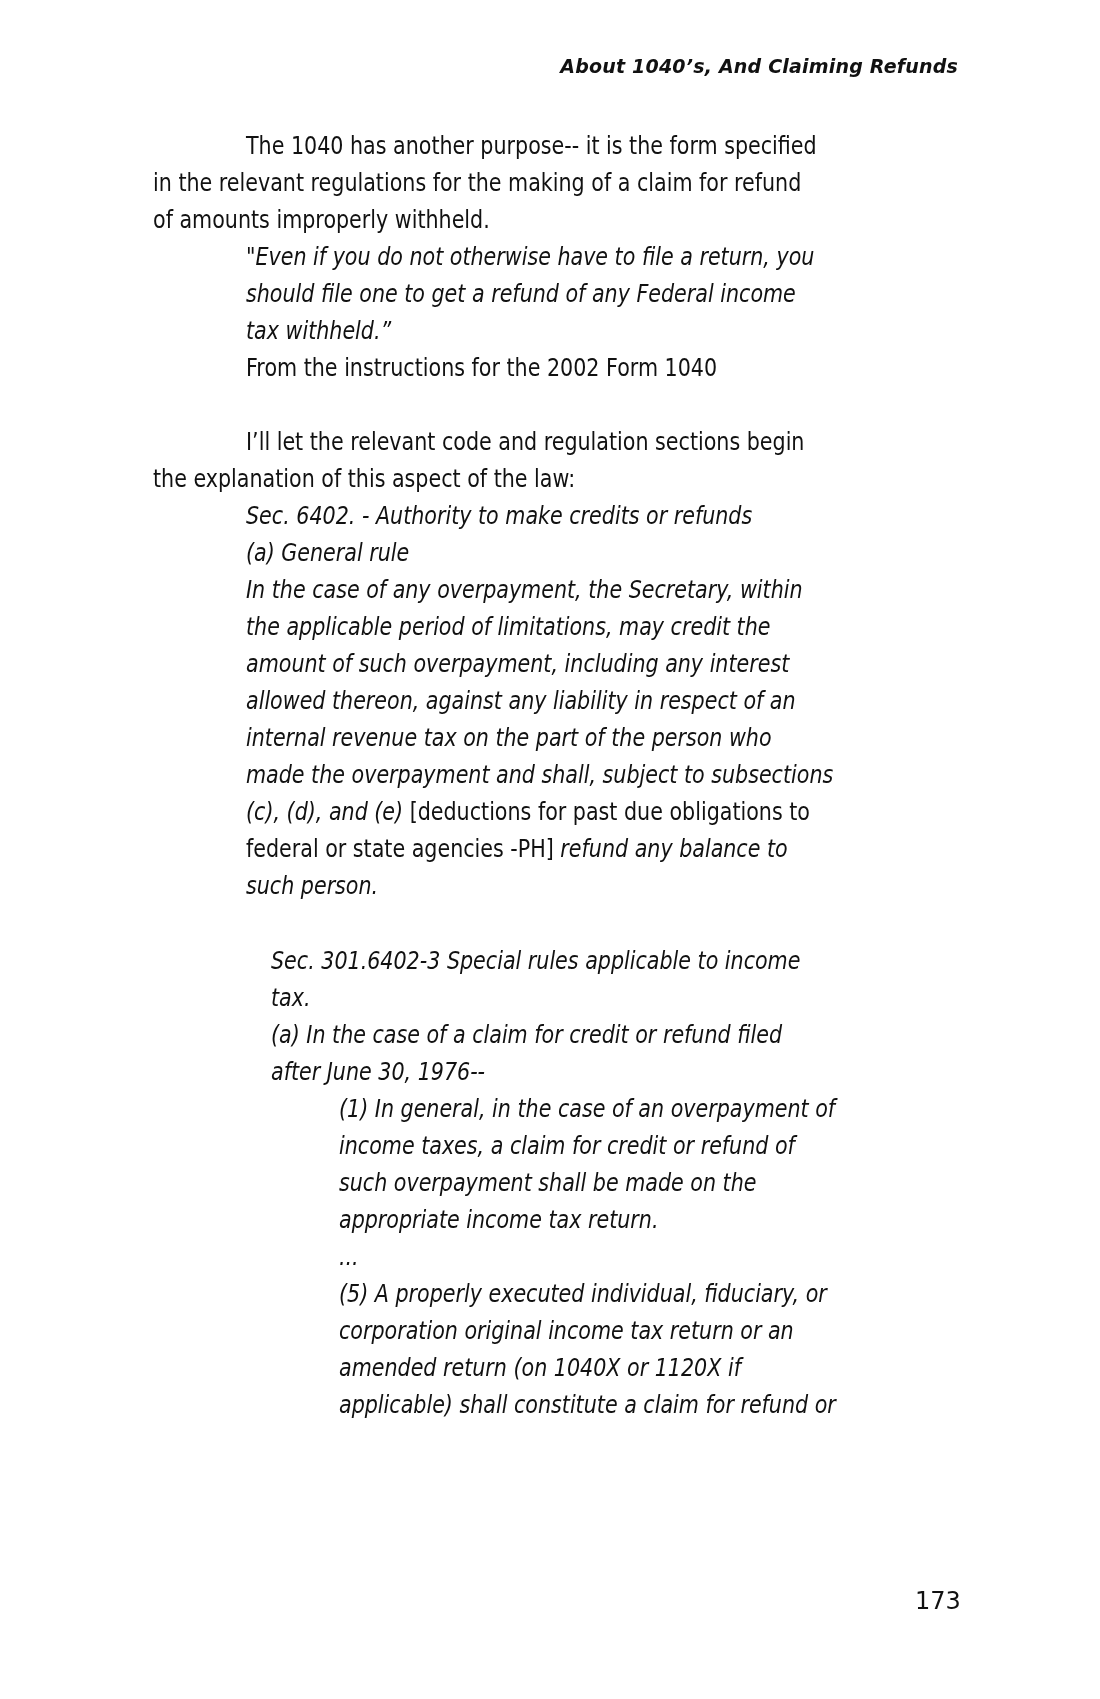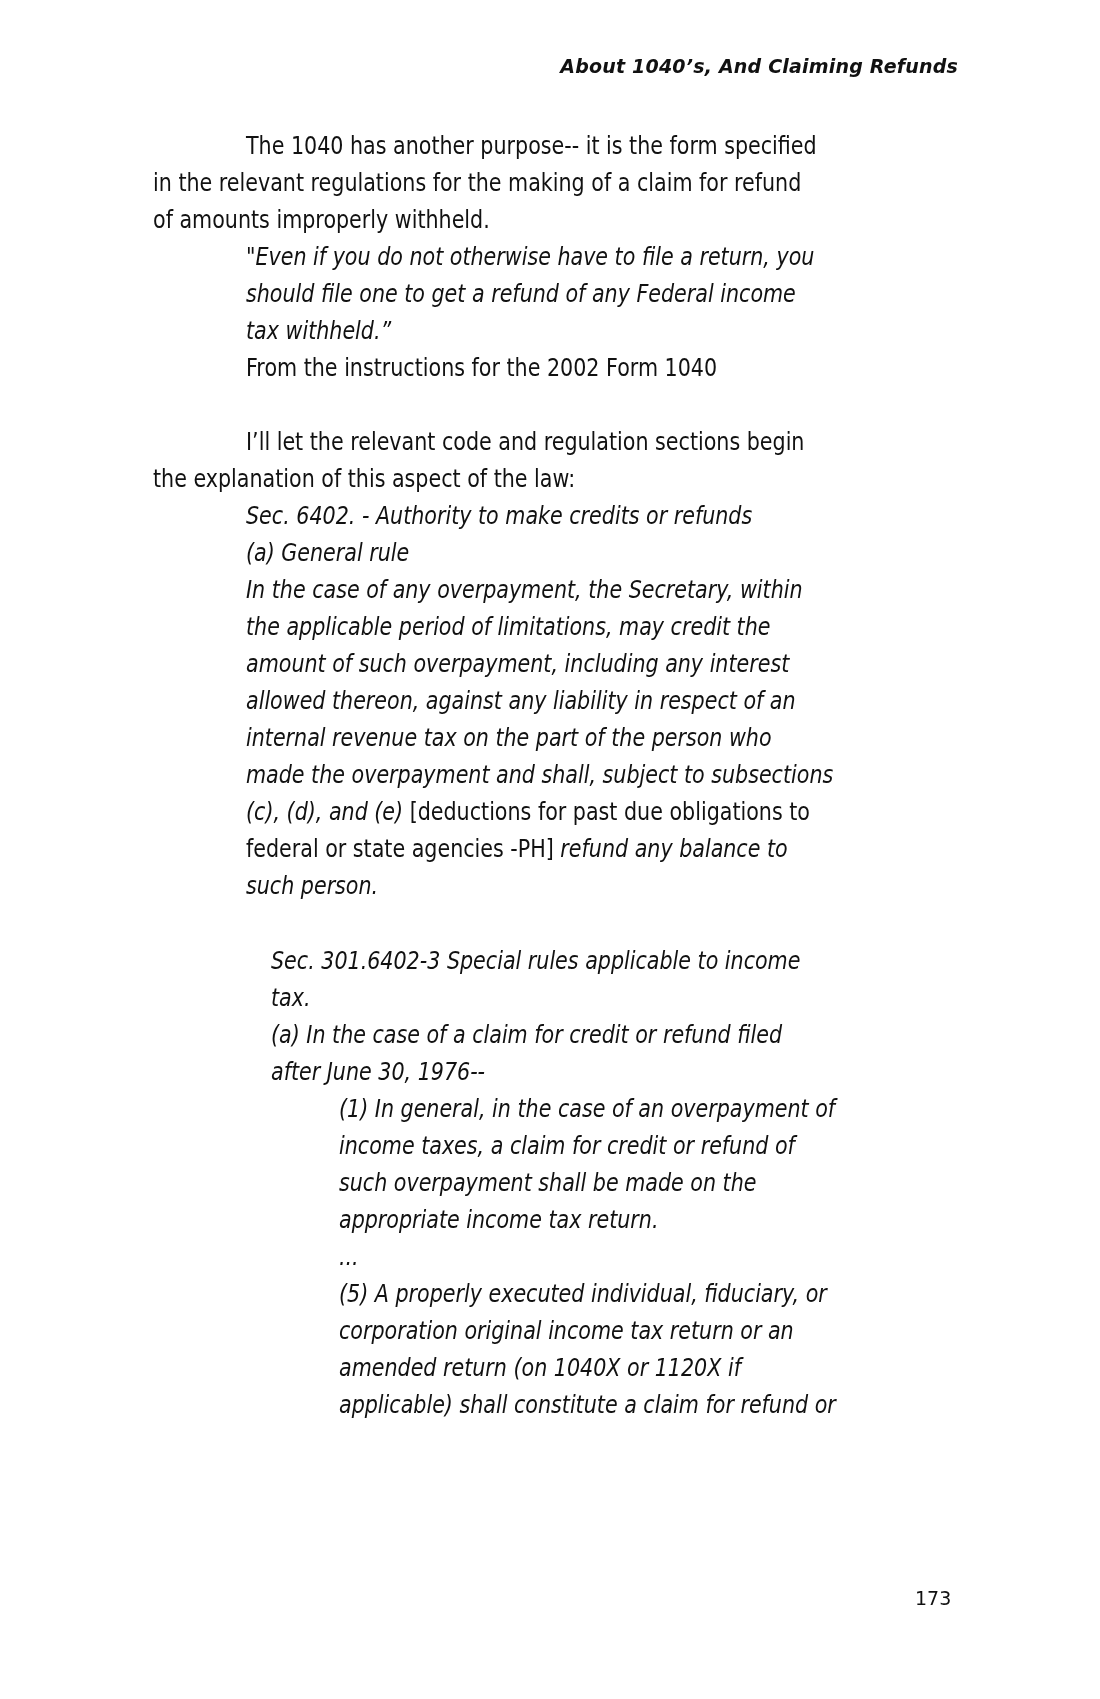--- a/index.html
+++ b/index.html
@@ -37,21 +37,21 @@
       line-height: 37px;
       transform-origin: left top;
       transform: scaleX(0.86);
       font-family: "DejaVu Sans", sans-serif;
     }
     .it { font-style: italic; }
     .page-number {
       position: absolute;
       top: 1587px;
       left: 915px;
-      font-size: 19px;
+      font-size: 24px;
       font-family: "DejaVu Sans", sans-serif;
     }
   </style>
 </head>
 <body>
 
 <div class="page">
 
   <div class="running-header">About 1040’s, And Claiming Refunds</div>
 

